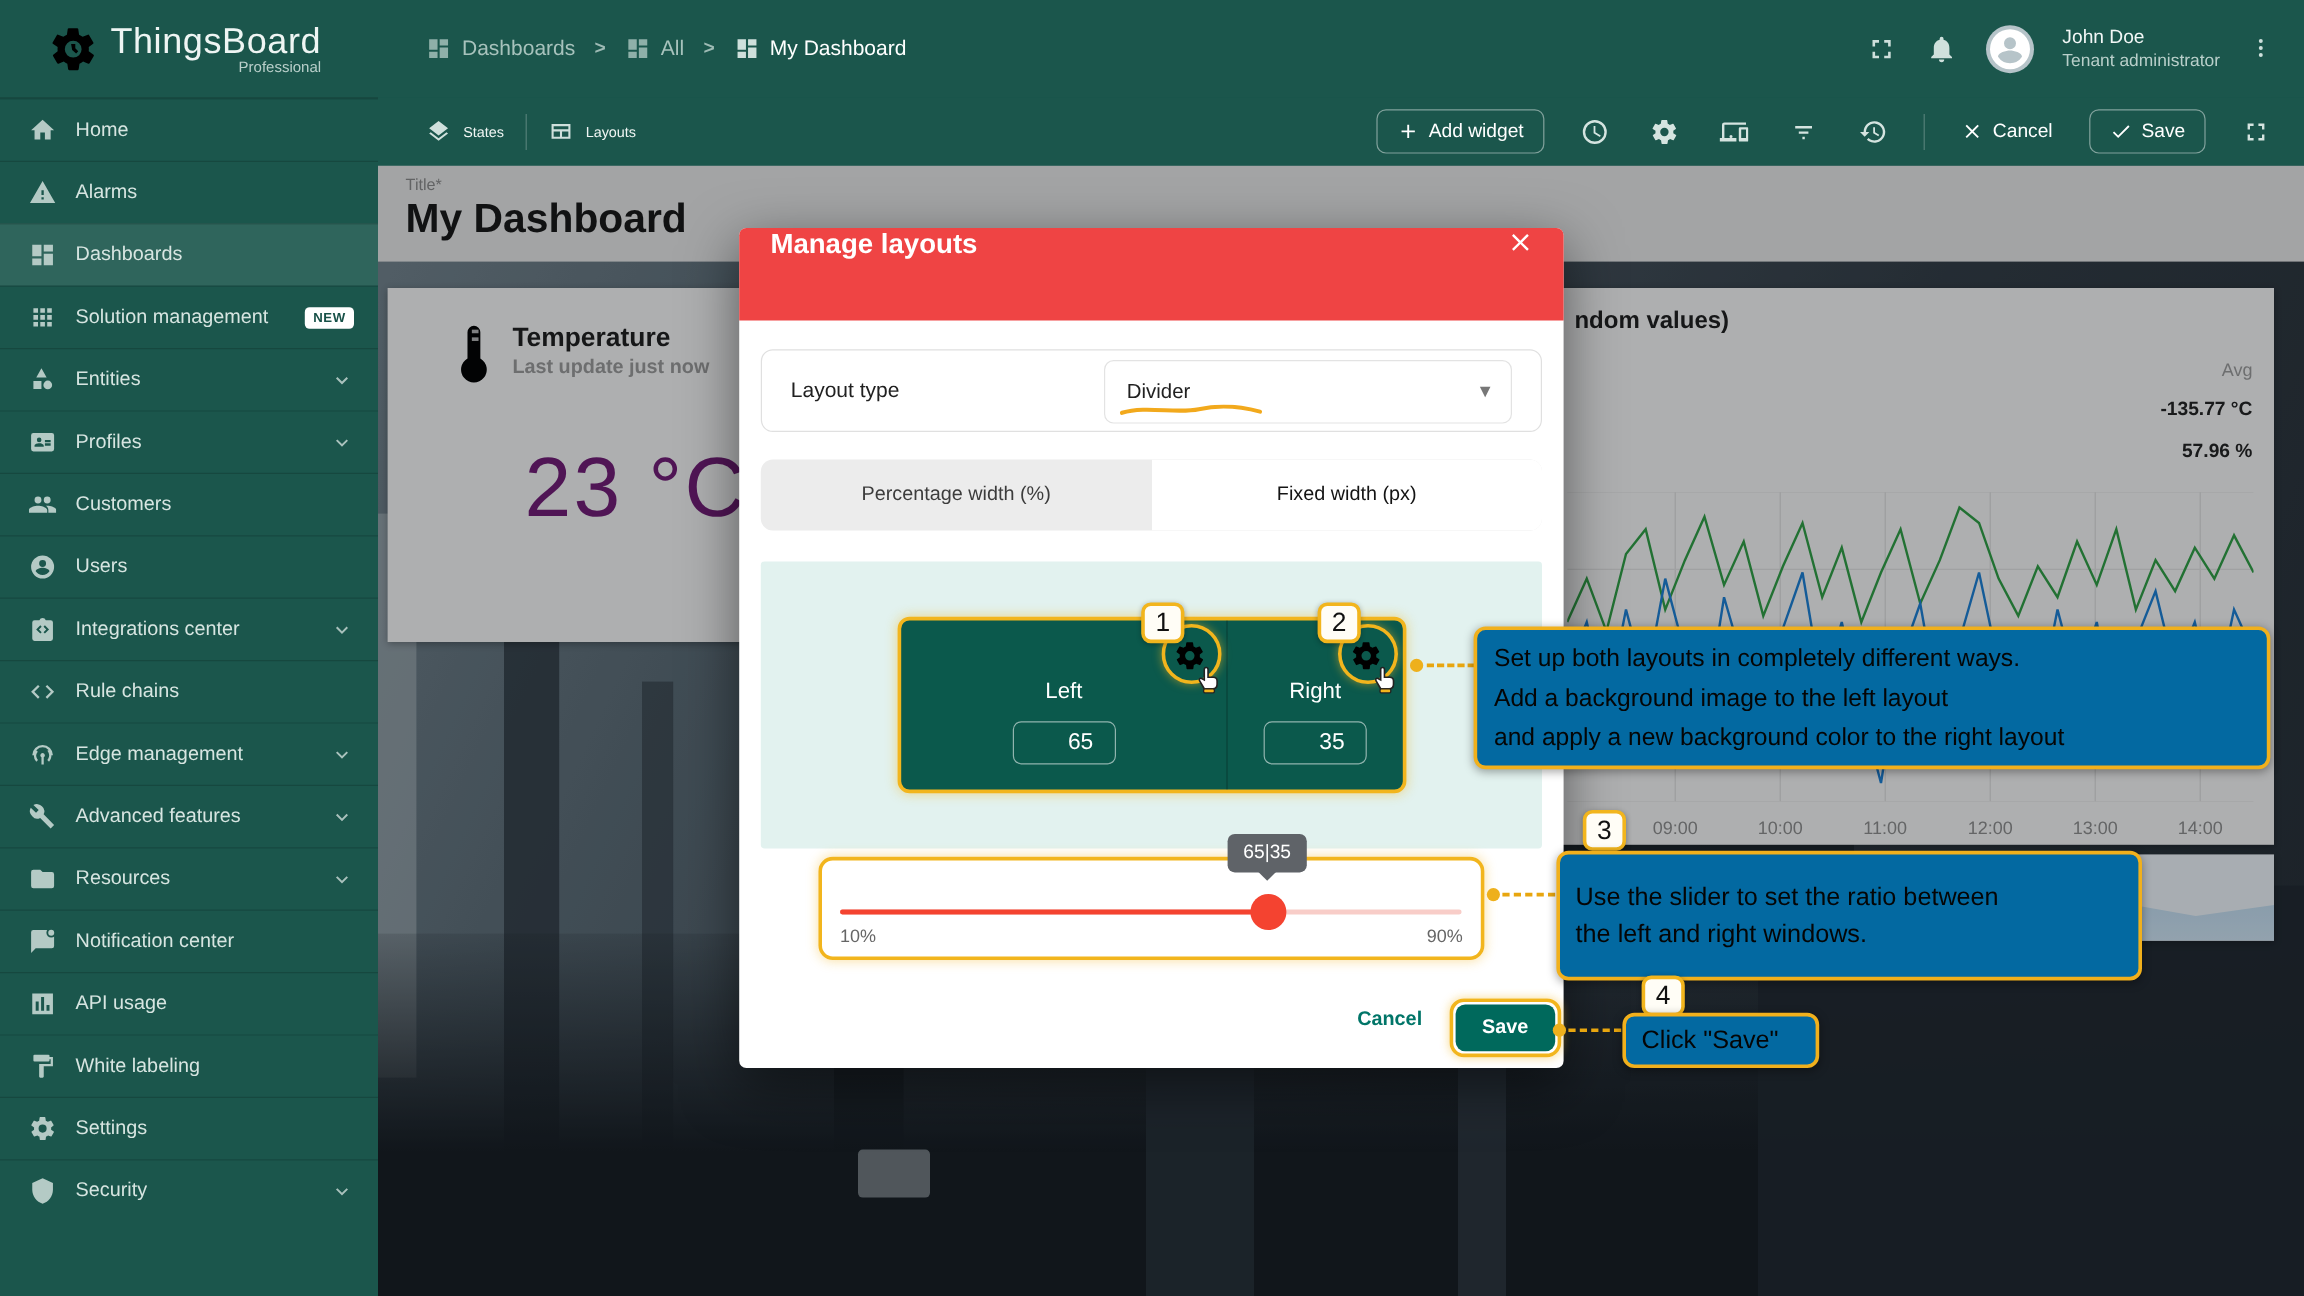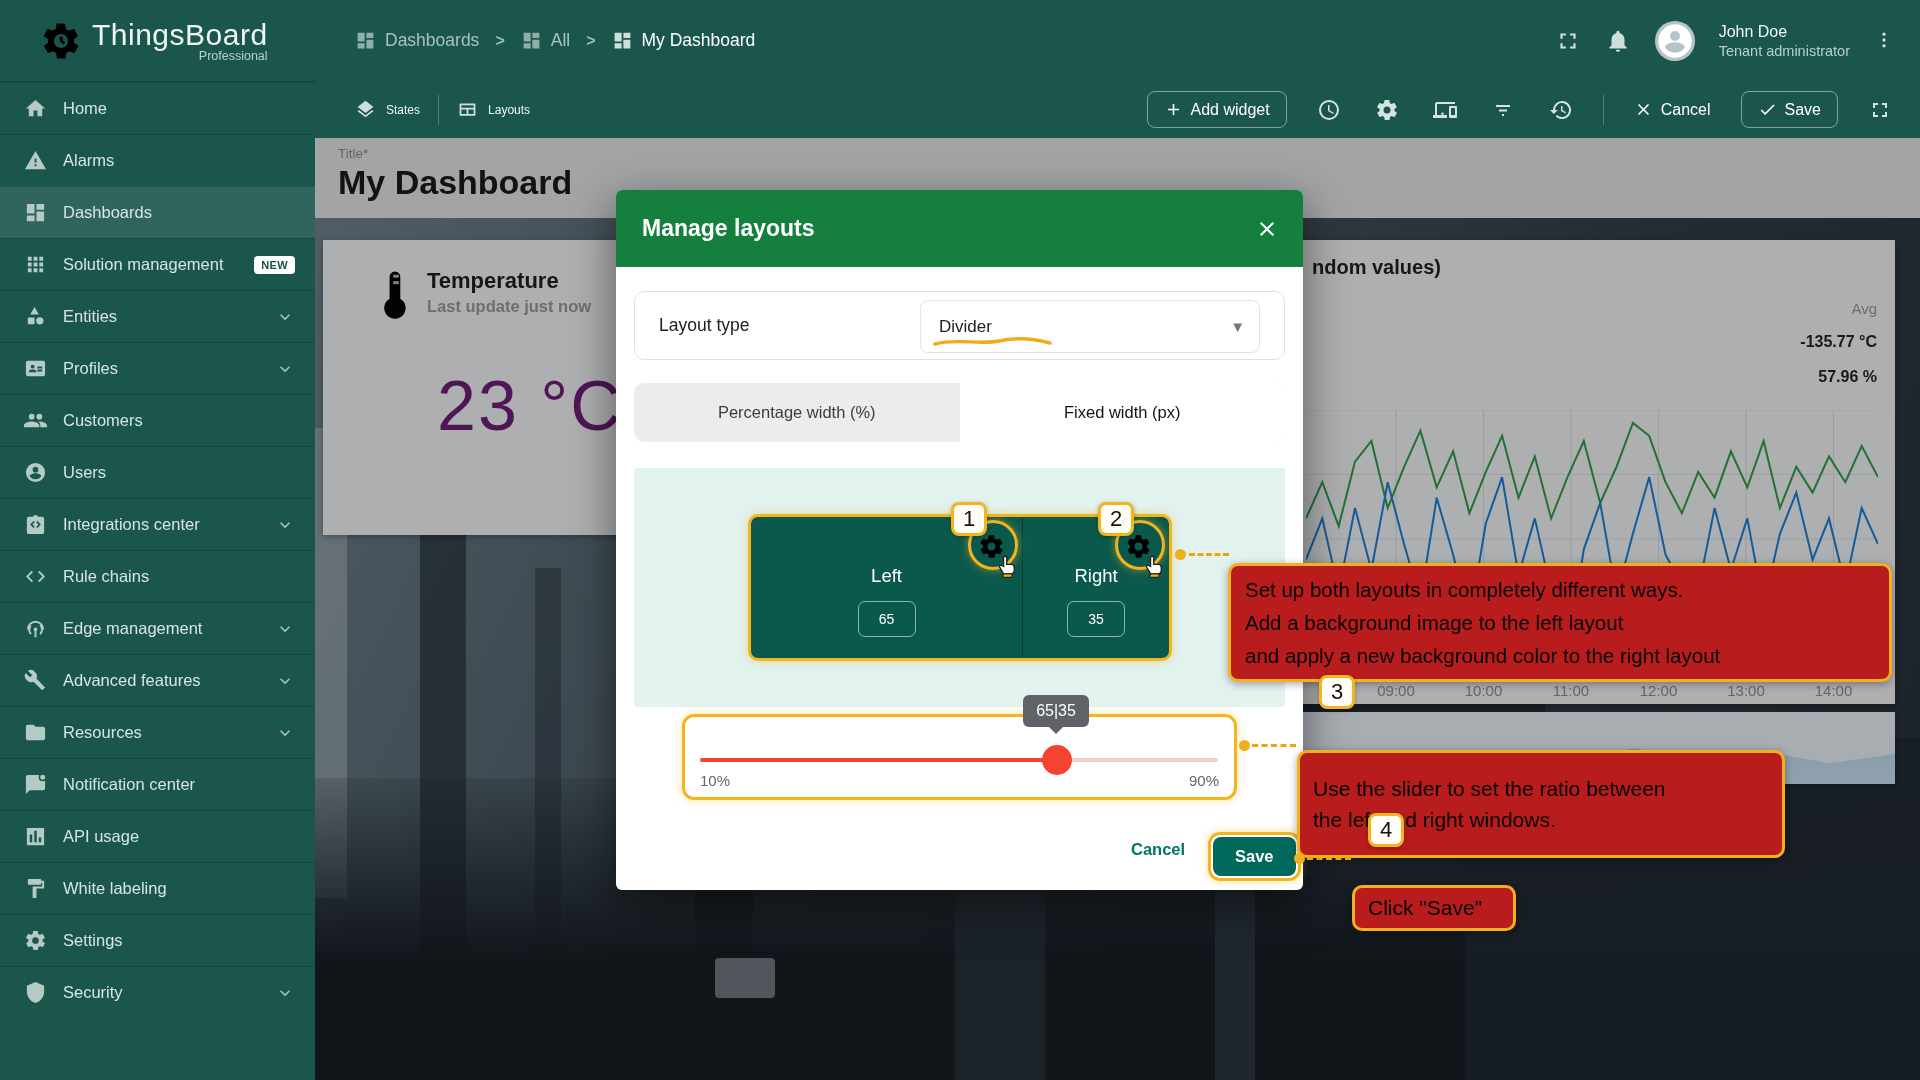--- a/index.html
+++ b/index.html
@@ -84,22 +84,22 @@
   #w-mini{left:1080px;top:712px;width:815px;height:72px;background:#eef4f9;}
   #w-mini .area{position:absolute;left:0;bottom:0;width:100%;height:46px;
      background:linear-gradient(180deg,#bcd9ee 0%,#cfe4f4 100%);
      clip-path:polygon(0 60%,6% 30%,12% 55%,20% 20%,28% 50%,36% 28%,44% 58%,52% 30%,60% 52%,68% 22%,76% 48%,84% 30%,92% 55%,100% 35%,100% 100%,0 100%);}
 
   #dim{position:absolute;left:315px;top:138px;right:0;bottom:0;background:rgba(5,10,12,.30);z-index:9;}
 
   
   #modal{position:absolute;left:616px;top:190px;width:687px;height:700px;background:#fff;border-radius:6px;
          box-shadow:0 14px 46px rgba(0,0,0,.5);z-index:40;}
-  #modal-header{position:absolute;left:0;top:0;right:0;height:77px;background:#15803d;border-radius:6px 6px 0 0;
-                display:flex;align-items:center;padding:0 24px 0 26px;box-sizing:border-box;}
+  #modal-header{position:absolute;left:0;top:0;right:0;height:77px;background:#ef4444;border-radius:6px 6px 0 0;
+                display:flex;padding:0 24px 0 26px;box-sizing:border-box;}
   #modal-title{color:#fff;font-size:23px;font-weight:600;flex:1;}
   #modal-close{color:#fff;width:24px;height:24px;cursor:pointer;}
   .mrow{position:absolute;left:18px;width:651px;box-sizing:border-box;}
   #row-type{top:101px;height:69px;border:1px solid #e0e0e0;border-radius:10px;display:flex;align-items:center;padding:0 24px;}
   #lt-label{font-size:17.5px;color:#212121;}
   #lt-select{position:absolute;left:285px;top:8px;width:340px;height:53px;border:1px solid #e3e3e3;border-radius:8px;
              display:flex;align-items:center;padding:0 14px 0 18px;box-sizing:border-box;cursor:pointer;}
   #lt-value{font-size:17px;color:#212121;flex:1;}
   #lt-arrow{color:#777;font-size:15px;}
   #lt-squiggle{position:absolute;left:12px;bottom:5px;width:120px;height:10px;}
@@ -107,21 +107,21 @@
   .tab{flex:1;display:flex;align-items:center;justify-content:center;font-size:16.5px;color:#3c3c3c;cursor:pointer;}
   .tab.active{background:#fff;color:#141414;}
   #panel{top:278px;height:239px;background:#e2f2ef;border-radius:3px;}
   #preview{position:absolute;left:132px;top:324px;width:424px;height:147px;background:#0b594c;border-radius:10px;
            border:3px solid #f2b51d;box-sizing:border-box;display:flex;box-shadow:0 0 10px rgba(242,181,29,.45);}
   .psec{position:relative;display:flex;flex-direction:column;align-items:center;justify-content:center;}
   #psec-left{width:65%;border-right:1px solid rgba(0,0,0,.28);}
   #psec-right{width:35%;}
   .plabel{color:#fff;font-size:18.5px;margin-top:26px;}
   .pchip{margin-top:14px;width:56px;height:34px;border:1px solid rgba(255,255,255,.55);border-radius:7px;
-         color:#fff;font-size:14px;display:flex;align-items:center;justify-content:center;}
+         color:#fff;font-size:19px;display:flex;align-items:center;justify-content:center;padding-left:28px;}
   .pgear{position:absolute;top:16px;right:17px;width:27px;height:27px;color:#9fc6bf;cursor:pointer;}
 
   #slider-box{position:absolute;left:66px;top:524px;width:555px;height:86px;border:3px solid #f2b51d;
               border-radius:12px;box-sizing:border-box;box-shadow:0 0 10px rgba(242,181,29,.40);}
   #track{position:absolute;left:15px;top:41px;width:518px;height:4px;background:#f8cdc8;border-radius:3px;}
   #track-fill{position:absolute;left:0;top:0;height:4px;width:356px;background:#f44330;border-radius:3px;}
   #thumb{position:absolute;left:342px;top:-13px;width:30px;height:30px;border-radius:50%;background:#f44330;cursor:pointer;}
   #sl-min{position:absolute;left:15px;bottom:8px;font-size:15px;color:#666;}
   #sl-max{position:absolute;right:15px;bottom:8px;font-size:15px;color:#666;}
   #sl-tip{position:absolute;left:338px;top:-22px;width:66px;height:32px;background:#5f6368;border-radius:6px;
@@ -134,22 +134,22 @@
   #m-save{background:#00695c;color:#fff;font-size:16.5px;font-weight:600;border-radius:8px;
           padding:10px 22px;cursor:pointer;}
 
   
   .anno{position:absolute;z-index:60;}
   .ring{width:50px;height:50px;border:3px solid #f2b51d;border-radius:50%;box-sizing:border-box;
         box-shadow:0 0 8px rgba(242,181,29,.55);}
   .nbchip{background:#fffdf6;border:3px solid #f2b51d;border-radius:8px;width:30px;height:28px;
           display:flex;align-items:center;justify-content:center;font-size:22px;color:#111;
           box-shadow:0 1px 4px rgba(0,0,0,.25);}
-  .tip{background:#b91c1c;border:3px solid #f1b01c;border-radius:10px;color:#050505;
-       box-shadow:0 2px 8px rgba(0,0,0,.35);box-sizing:border-box;margin-top:41px;}
+  .tip{background:#0369a1;border:3px solid #f1b01c;border-radius:10px;color:#050505;
+       box-shadow:0 2px 8px rgba(0,0,0,.35);box-sizing:border-box;}
   .dash{border-top:3px dashed #e8a60f;height:0;}
   .dot{width:11px;height:11px;background:#eeb01c;border-radius:50%;}
   .hand{width:27px;height:27px;}
 
   #tipA{left:1228px;top:522px;width:664px;padding:7px 14px;font-size:20.5px;line-height:33px;}
   #tipB{left:1297px;top:709px;width:488px;padding:20px 13px;font-size:21px;line-height:31px;}
   #tipC{left:1352px;top:844px;width:164px;padding:5px 13px;font-size:21px;line-height:30px;}
 </style>
 </head>
 <body>

